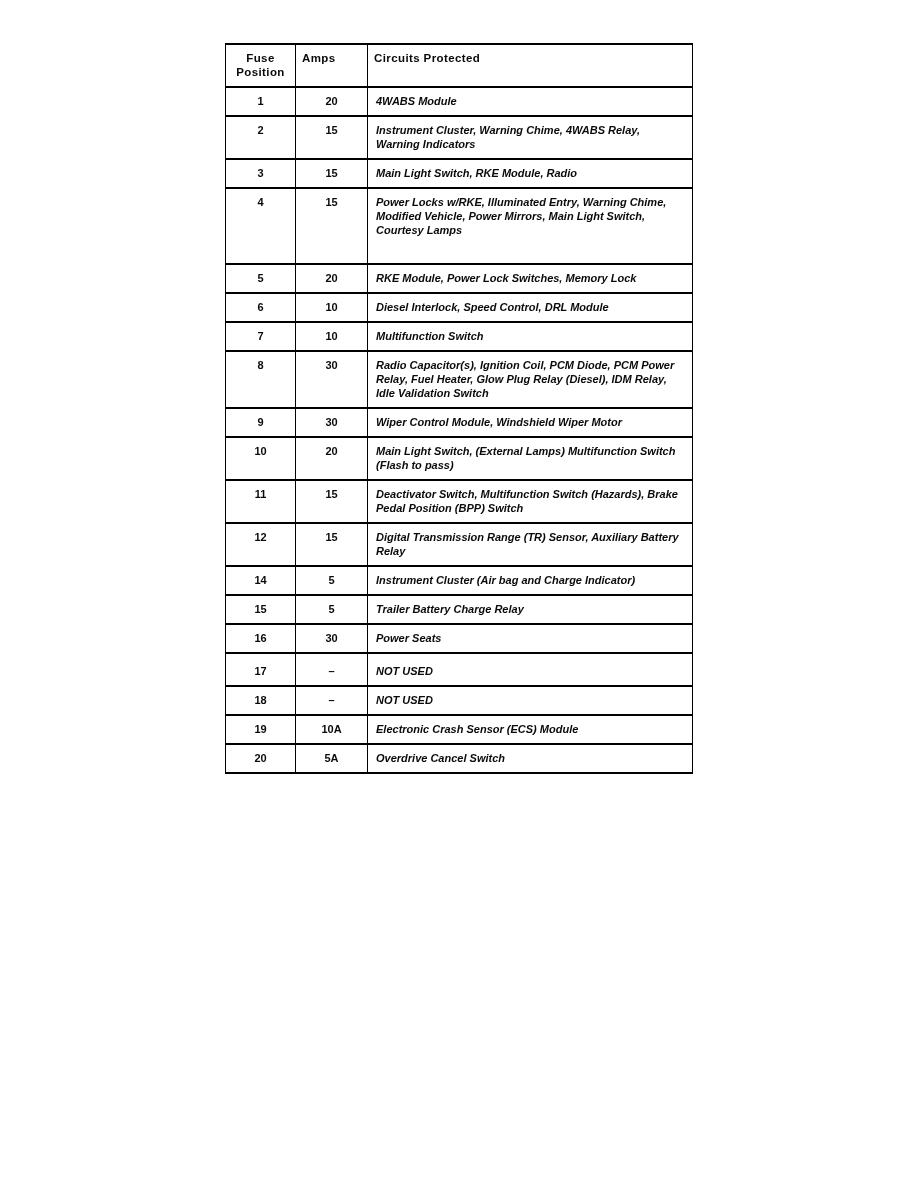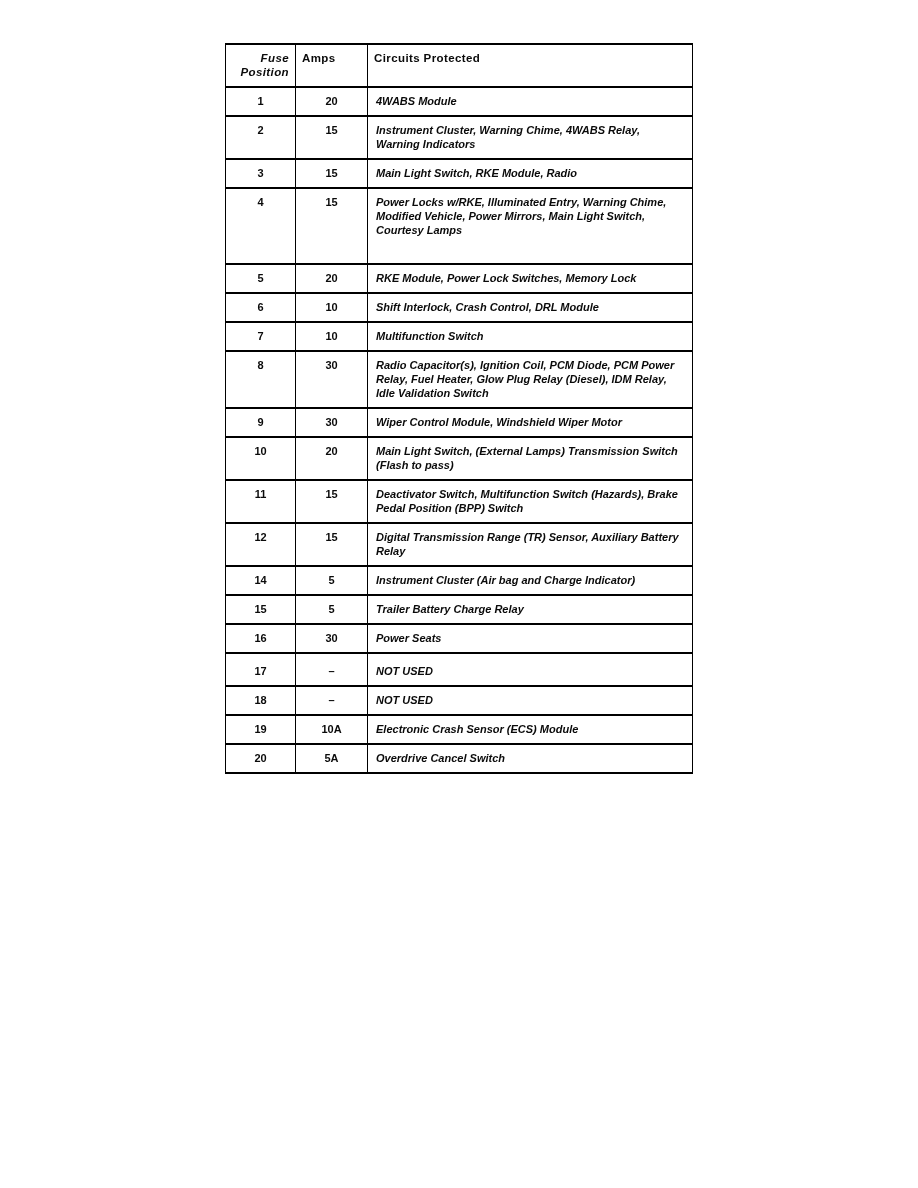--- a/index.html
+++ b/index.html
@@ -37,21 +37,21 @@
     border-bottom-width: 2px;
     vertical-align: top;
     line-height: 14px;
   }
   table.fuse-table thead th {
     font-weight: bold;
     font-size: 11.5px;
     letter-spacing: 0.4px;
     padding: 6px 6px 7px 6px;
   }
-  th.h-position { text-align: right; padding-left: 9px; font-style: italic; }
+  th.h-position { text-align: center; padding-left: 9px; }
   th.h-amps     { text-align: left; vertical-align: middle; }
   th.h-circuits { text-align: left; vertical-align: middle; }
 
   table.fuse-table tbody td {
     padding: 6px 8px 7px 8px;
   }
   td.col-position { text-align: center; }
   td.col-amps     { text-align: center; }
   td.col-circuits { text-align: left; padding-right: 10px; font-style: italic; }
 
@@ -101,41 +101,41 @@
           <td class="col-circuits">Power Locks w/RKE, Illuminated Entry, Warning Chime, Modified Vehicle, Power Mirrors, Main Light Switch, Courtesy Lamps</td>
         </tr>
         <tr>
           <td class="col-position">5</td>
           <td class="col-amps">20</td>
           <td class="col-circuits">RKE Module, Power Lock Switches, Memory Lock</td>
         </tr>
         <tr>
           <td class="col-position">6</td>
           <td class="col-amps">10</td>
-          <td class="col-circuits">Shift Interlock, Crash Control, DRL Module</td>
+          <td class="col-circuits">Diesel Interlock, Speed Control, DRL Module</td>
         </tr>
         <tr>
           <td class="col-position">7</td>
           <td class="col-amps">10</td>
           <td class="col-circuits">Multifunction Switch</td>
         </tr>
         <tr>
           <td class="col-position">8</td>
           <td class="col-amps">30</td>
           <td class="col-circuits">Radio Capacitor(s), Ignition Coil, PCM Diode, PCM Power Relay, Fuel Heater, Glow Plug Relay (Diesel), IDM Relay, Idle Validation Switch</td>
         </tr>
         <tr>
           <td class="col-position">9</td>
           <td class="col-amps">30</td>
           <td class="col-circuits">Wiper Control Module, Windshield Wiper Motor</td>
         </tr>
         <tr>
           <td class="col-position">10</td>
           <td class="col-amps">20</td>
-          <td class="col-circuits">Main Light Switch, (External Lamps) Transmission Switch (Flash to pass)</td>
+          <td class="col-circuits">Main Light Switch, (External Lamps) Multifunction Switch (Flash to pass)</td>
         </tr>
         <tr>
           <td class="col-position">11</td>
           <td class="col-amps">15</td>
           <td class="col-circuits">Deactivator Switch, Multifunction Switch (Hazards), Brake Pedal Position (BPP) Switch</td>
         </tr>
         <tr>
           <td class="col-position">12</td>
           <td class="col-amps">15</td>
           <td class="col-circuits">Digital Transmission Range (TR) Sensor, Auxiliary Battery Relay</td>

